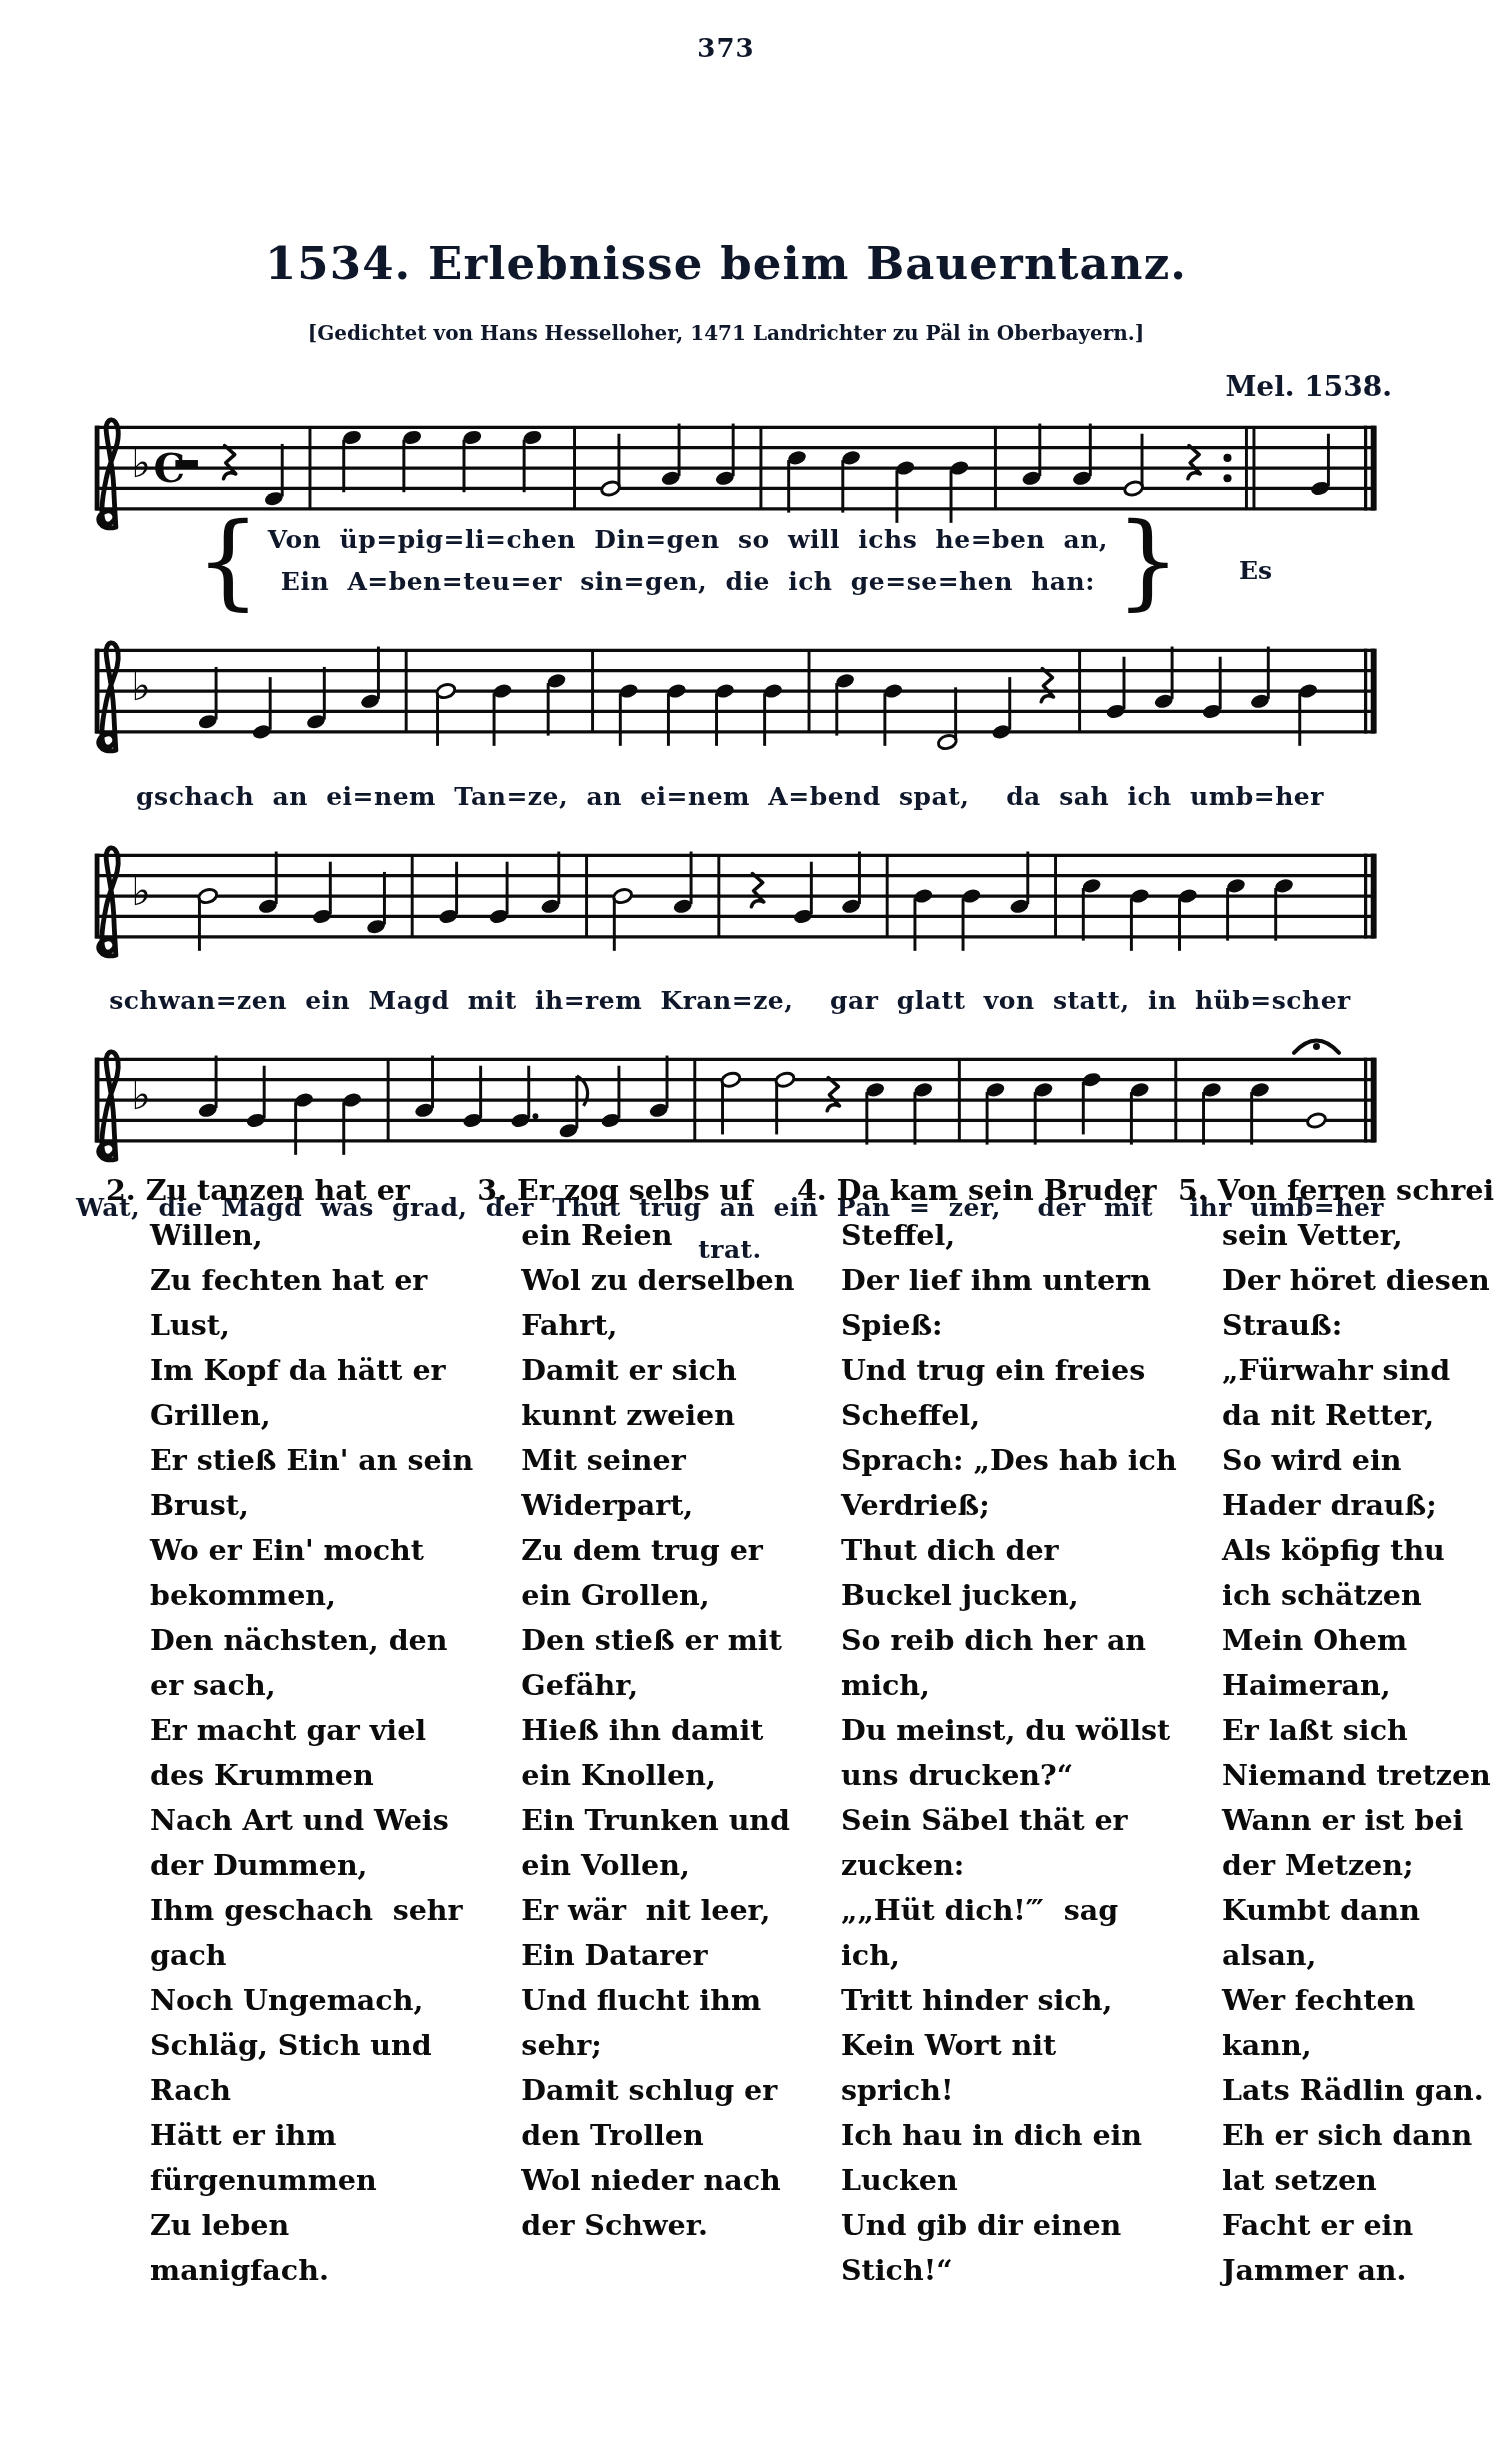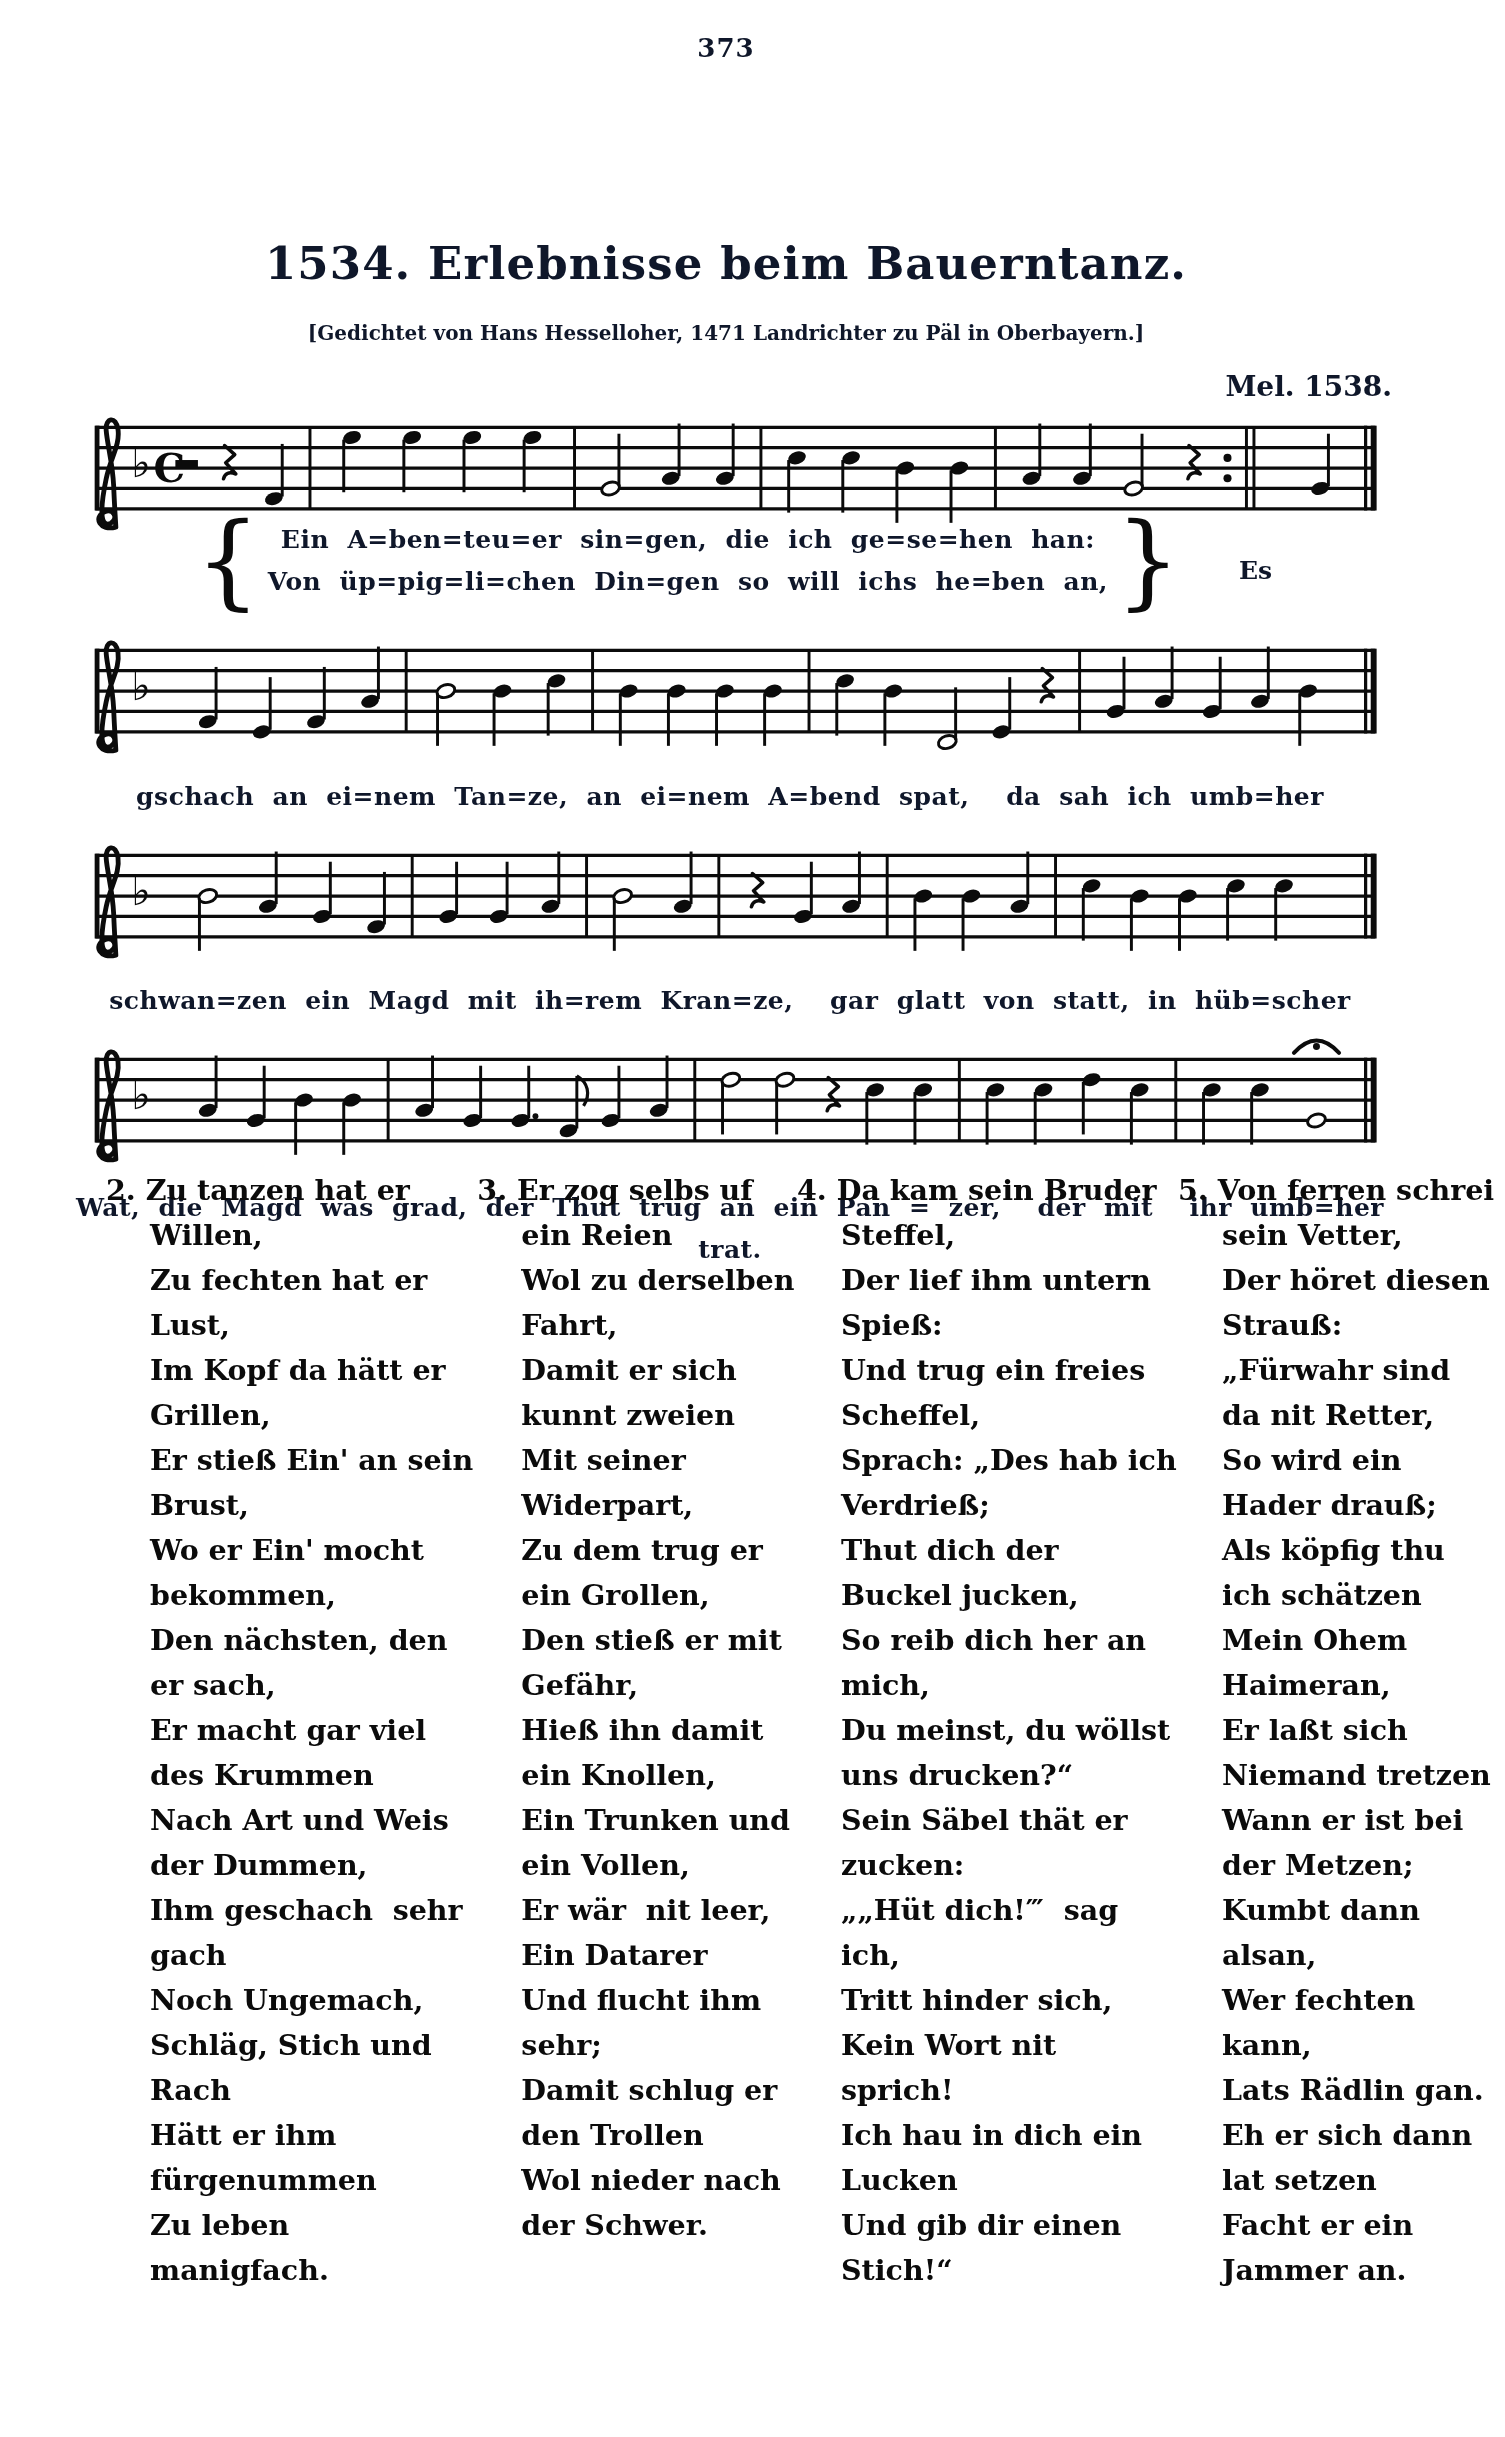--- a/index.html
+++ b/index.html
@@ -85,22 +85,22 @@
       <circle cx="2166.7200000000003" cy="157" r="7.5" fill="#0b0b0b"></circle>
       <line x1="2202" y1="60" x2="2202" y2="216" stroke="#0b0b0b" stroke-width="5.5"></line>
       <line x1="2216" y1="60" x2="2216" y2="216" stroke="#0b0b0b" stroke-width="5.5"></line>
       <ellipse cx="2339.2" cy="176" rx="17" ry="11.5" transform="rotate(-18 2339.2 176)" fill="#0b0b0b"></ellipse>
       <line x1="2354.7" y1="172" x2="2354.7" y2="74" stroke="#0b0b0b" stroke-width="5.5"></line>
     </svg>
 
   <div class="lyrics1">
     <span class="brace">{</span>
     <div class="l1col">
+      <div class="lyr fraktur">Von üp=pig=li=chen Din=gen so will ichs he=ben an,</div>
       <div class="lyr fraktur">Ein A=ben=teu=er sin=gen, die ich ge=se=hen han:</div>
-      <div class="lyr fraktur">Von üp=pig=li=chen Din=gen so will ichs he=ben an,</div>
     </div>
     <span class="brace">}</span>
     <span class="pickup fraktur">Es</span>
   </div>
 
   <svg id="staffSvg1" class="staff" style="top:617px" viewBox="0 0 2480 285">
       <line x1="58" y1="62" x2="2442" y2="62" stroke="#0b0b0b" stroke-width="6"></line>
       <line x1="58" y1="100" x2="2442" y2="100" stroke="#0b0b0b" stroke-width="6"></line>
       <line x1="58" y1="138" x2="2442" y2="138" stroke="#0b0b0b" stroke-width="6"></line>
       <line x1="58" y1="176" x2="2442" y2="176" stroke="#0b0b0b" stroke-width="6"></line>

